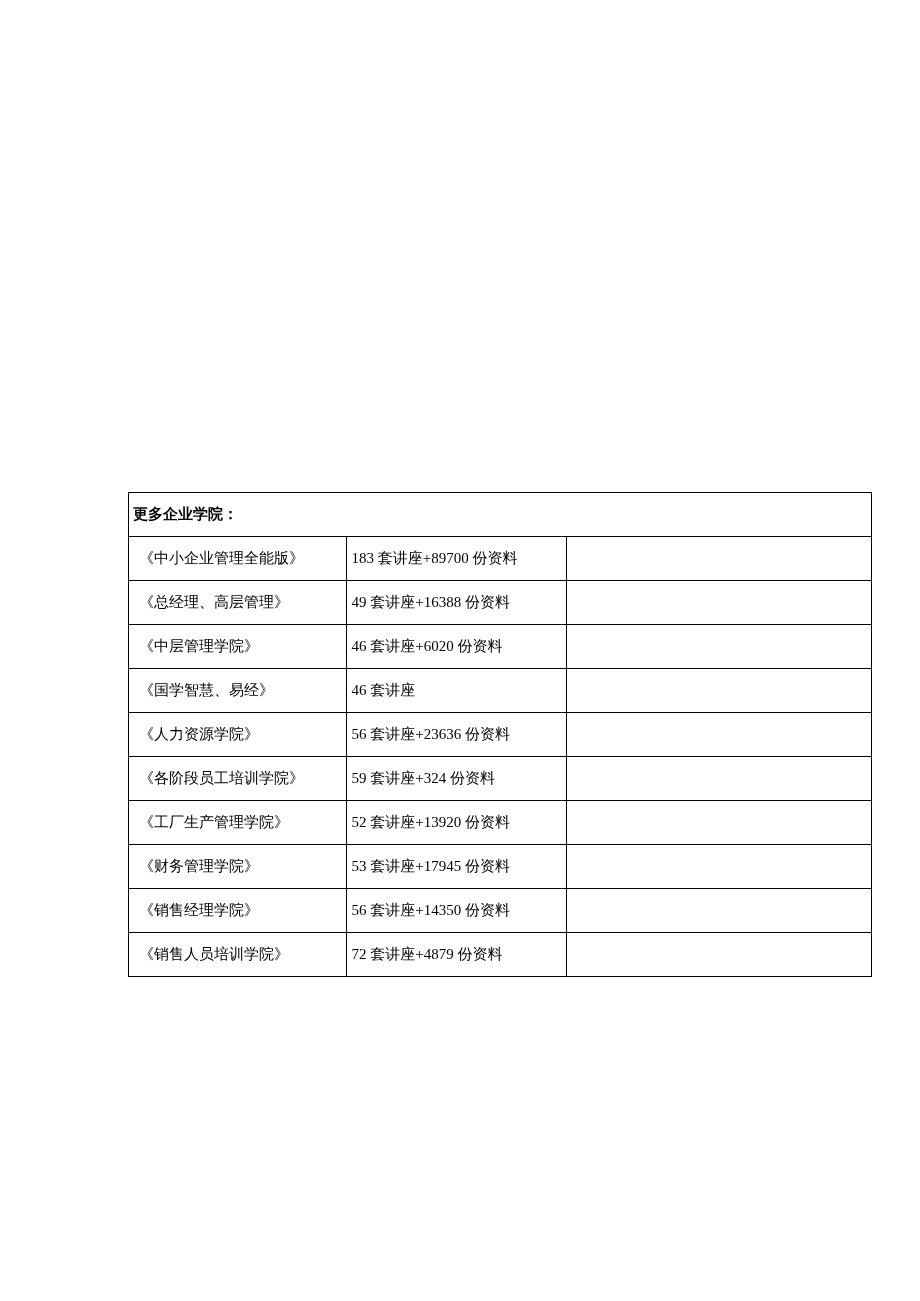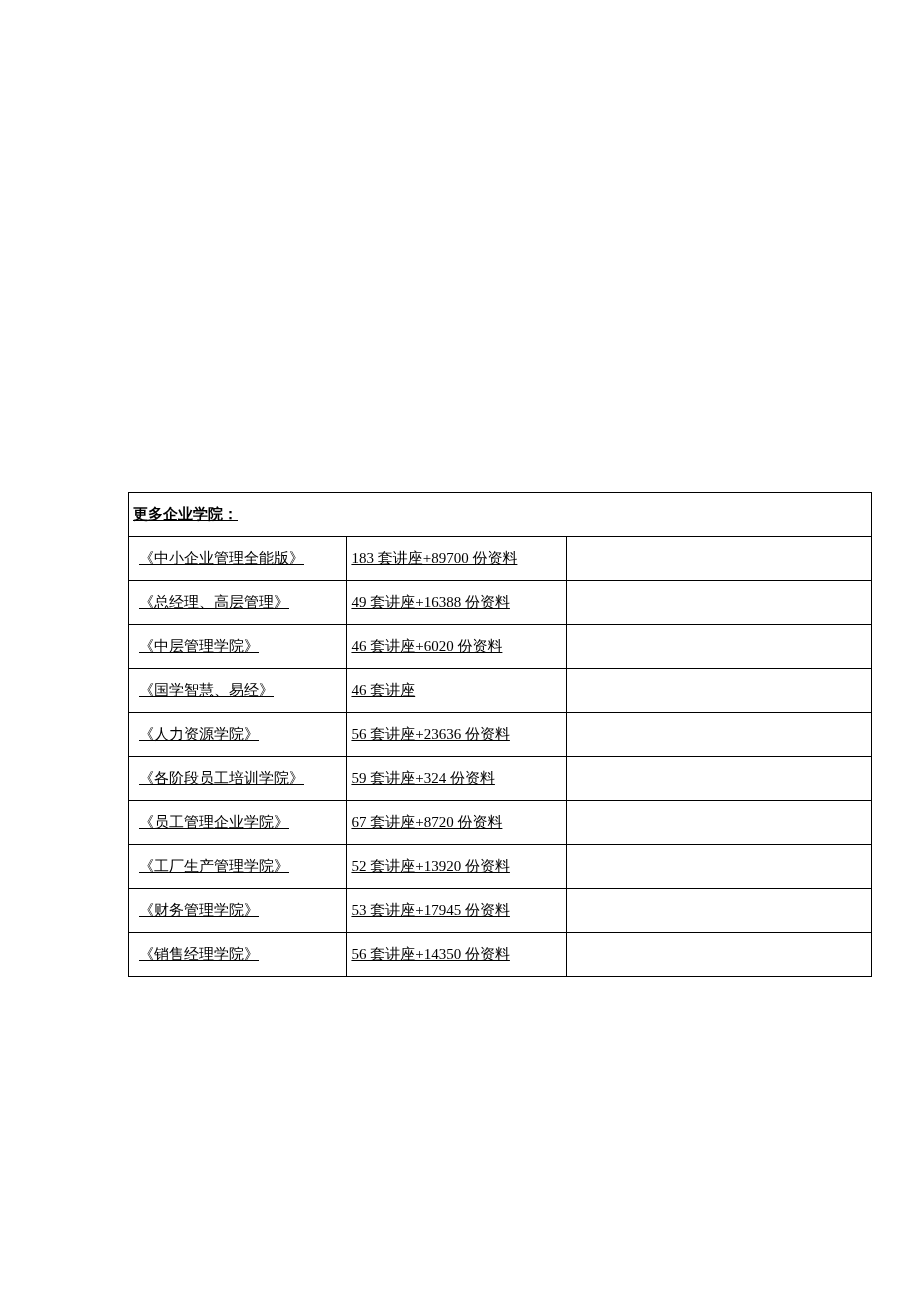--- a/index.html
+++ b/index.html
@@ -14,21 +14,20 @@
     width: 920px;
     min-height: 1301px;
     padding-top: 492px;
     padding-left: 128px;
     padding-right: 48px;
   }
   table {
     border-collapse: collapse;
     width: 100%;
     table-layout: fixed;
-    text-decoration: underline;
   }
   td {
     border: 1px solid #000000;
     vertical-align: middle;
     height: 44px;
     padding: 8px 4px;
   }
   .header-cell {
     font-weight: bold;
     padding-left: 4px;
@@ -78,34 +77,34 @@
         <td class="name-cell">《人力资源学院》</td>
         <td>56 套讲座+23636 份资料</td>
         <td></td>
       </tr>
       <tr>
         <td class="name-cell">《各阶段员工培训学院》</td>
         <td>59 套讲座+324 份资料</td>
         <td></td>
       </tr>
       <tr>
-        <td class="name-cell">《员工管理企业学院》</td>
-        <td>67 套讲座+8720 份资料</td>
-        <td></td>
-      </tr>
-      <tr>
         <td class="name-cell">《工厂生产管理学院》</td>
         <td>52 套讲座+13920 份资料</td>
         <td></td>
       </tr>
       <tr>
         <td class="name-cell">《财务管理学院》</td>
         <td>53 套讲座+17945 份资料</td>
         <td></td>
       </tr>
       <tr>
         <td class="name-cell">《销售经理学院》</td>
         <td>56 套讲座+14350 份资料</td>
         <td></td>
       </tr>
+      <tr>
+        <td class="name-cell">《销售人员培训学院》</td>
+        <td>72 套讲座+4879 份资料</td>
+        <td></td>
+      </tr>
     </tbody>
   </table>
 </div>
 
 </body></html>

